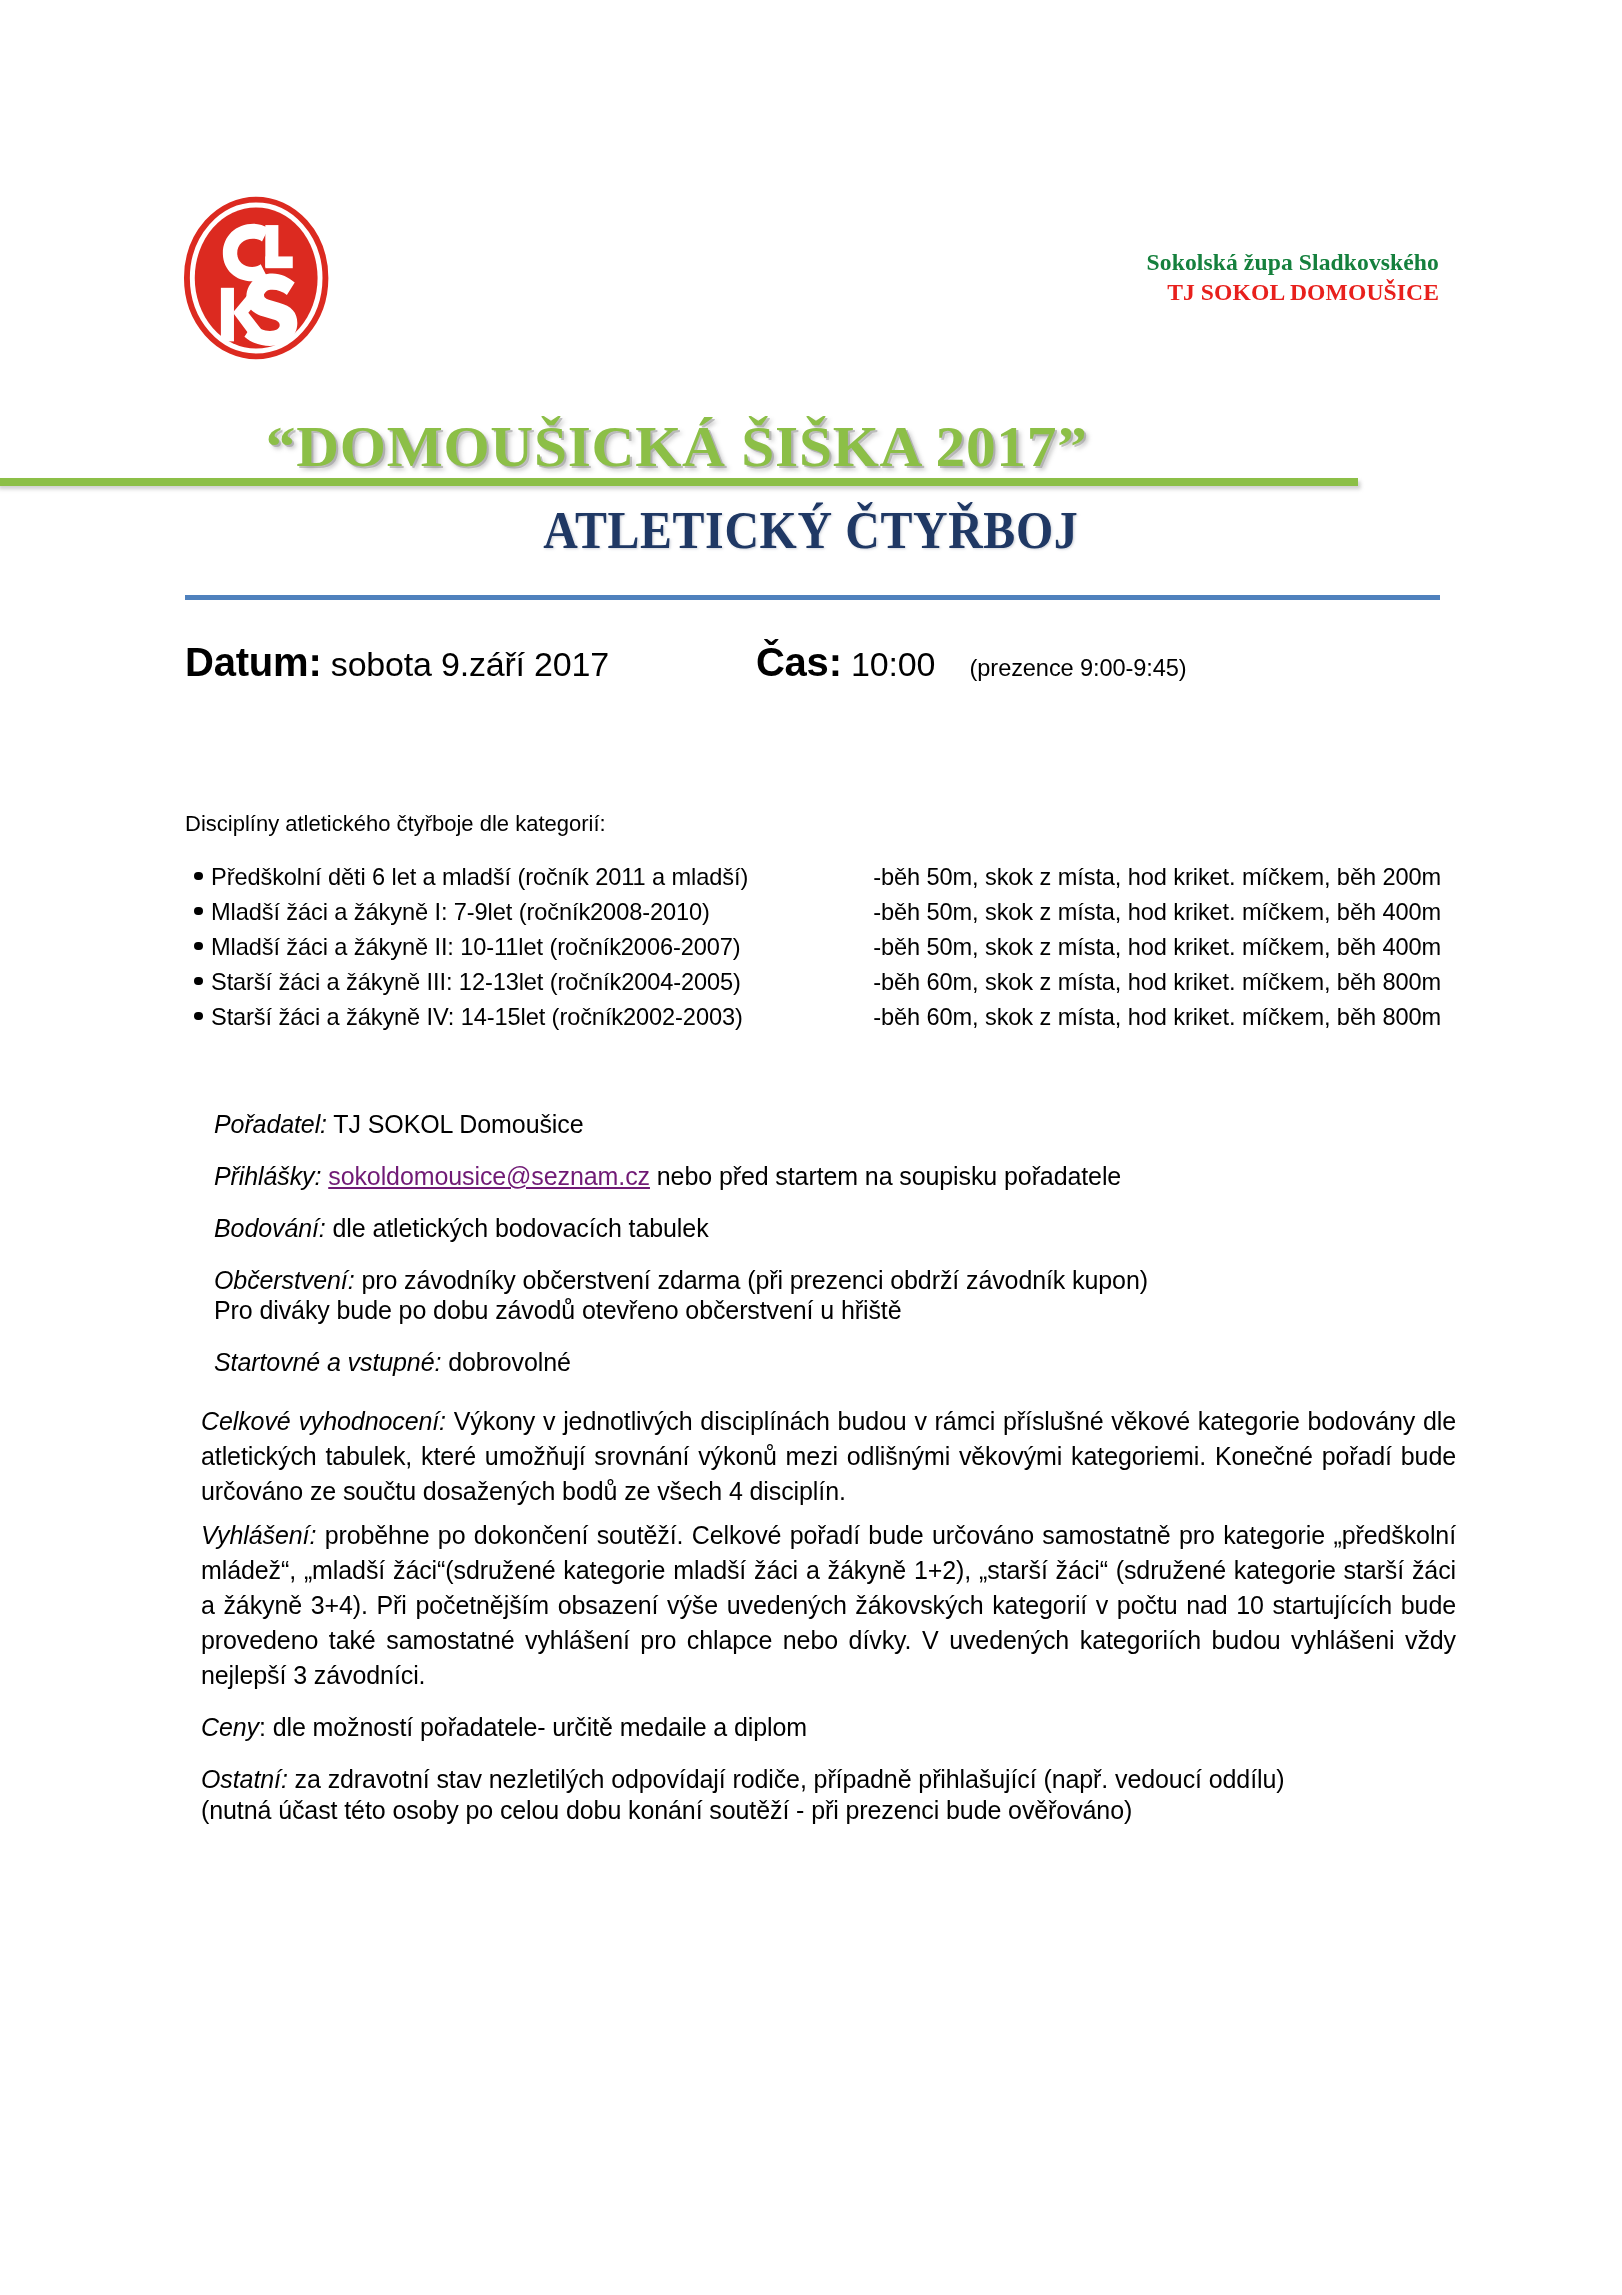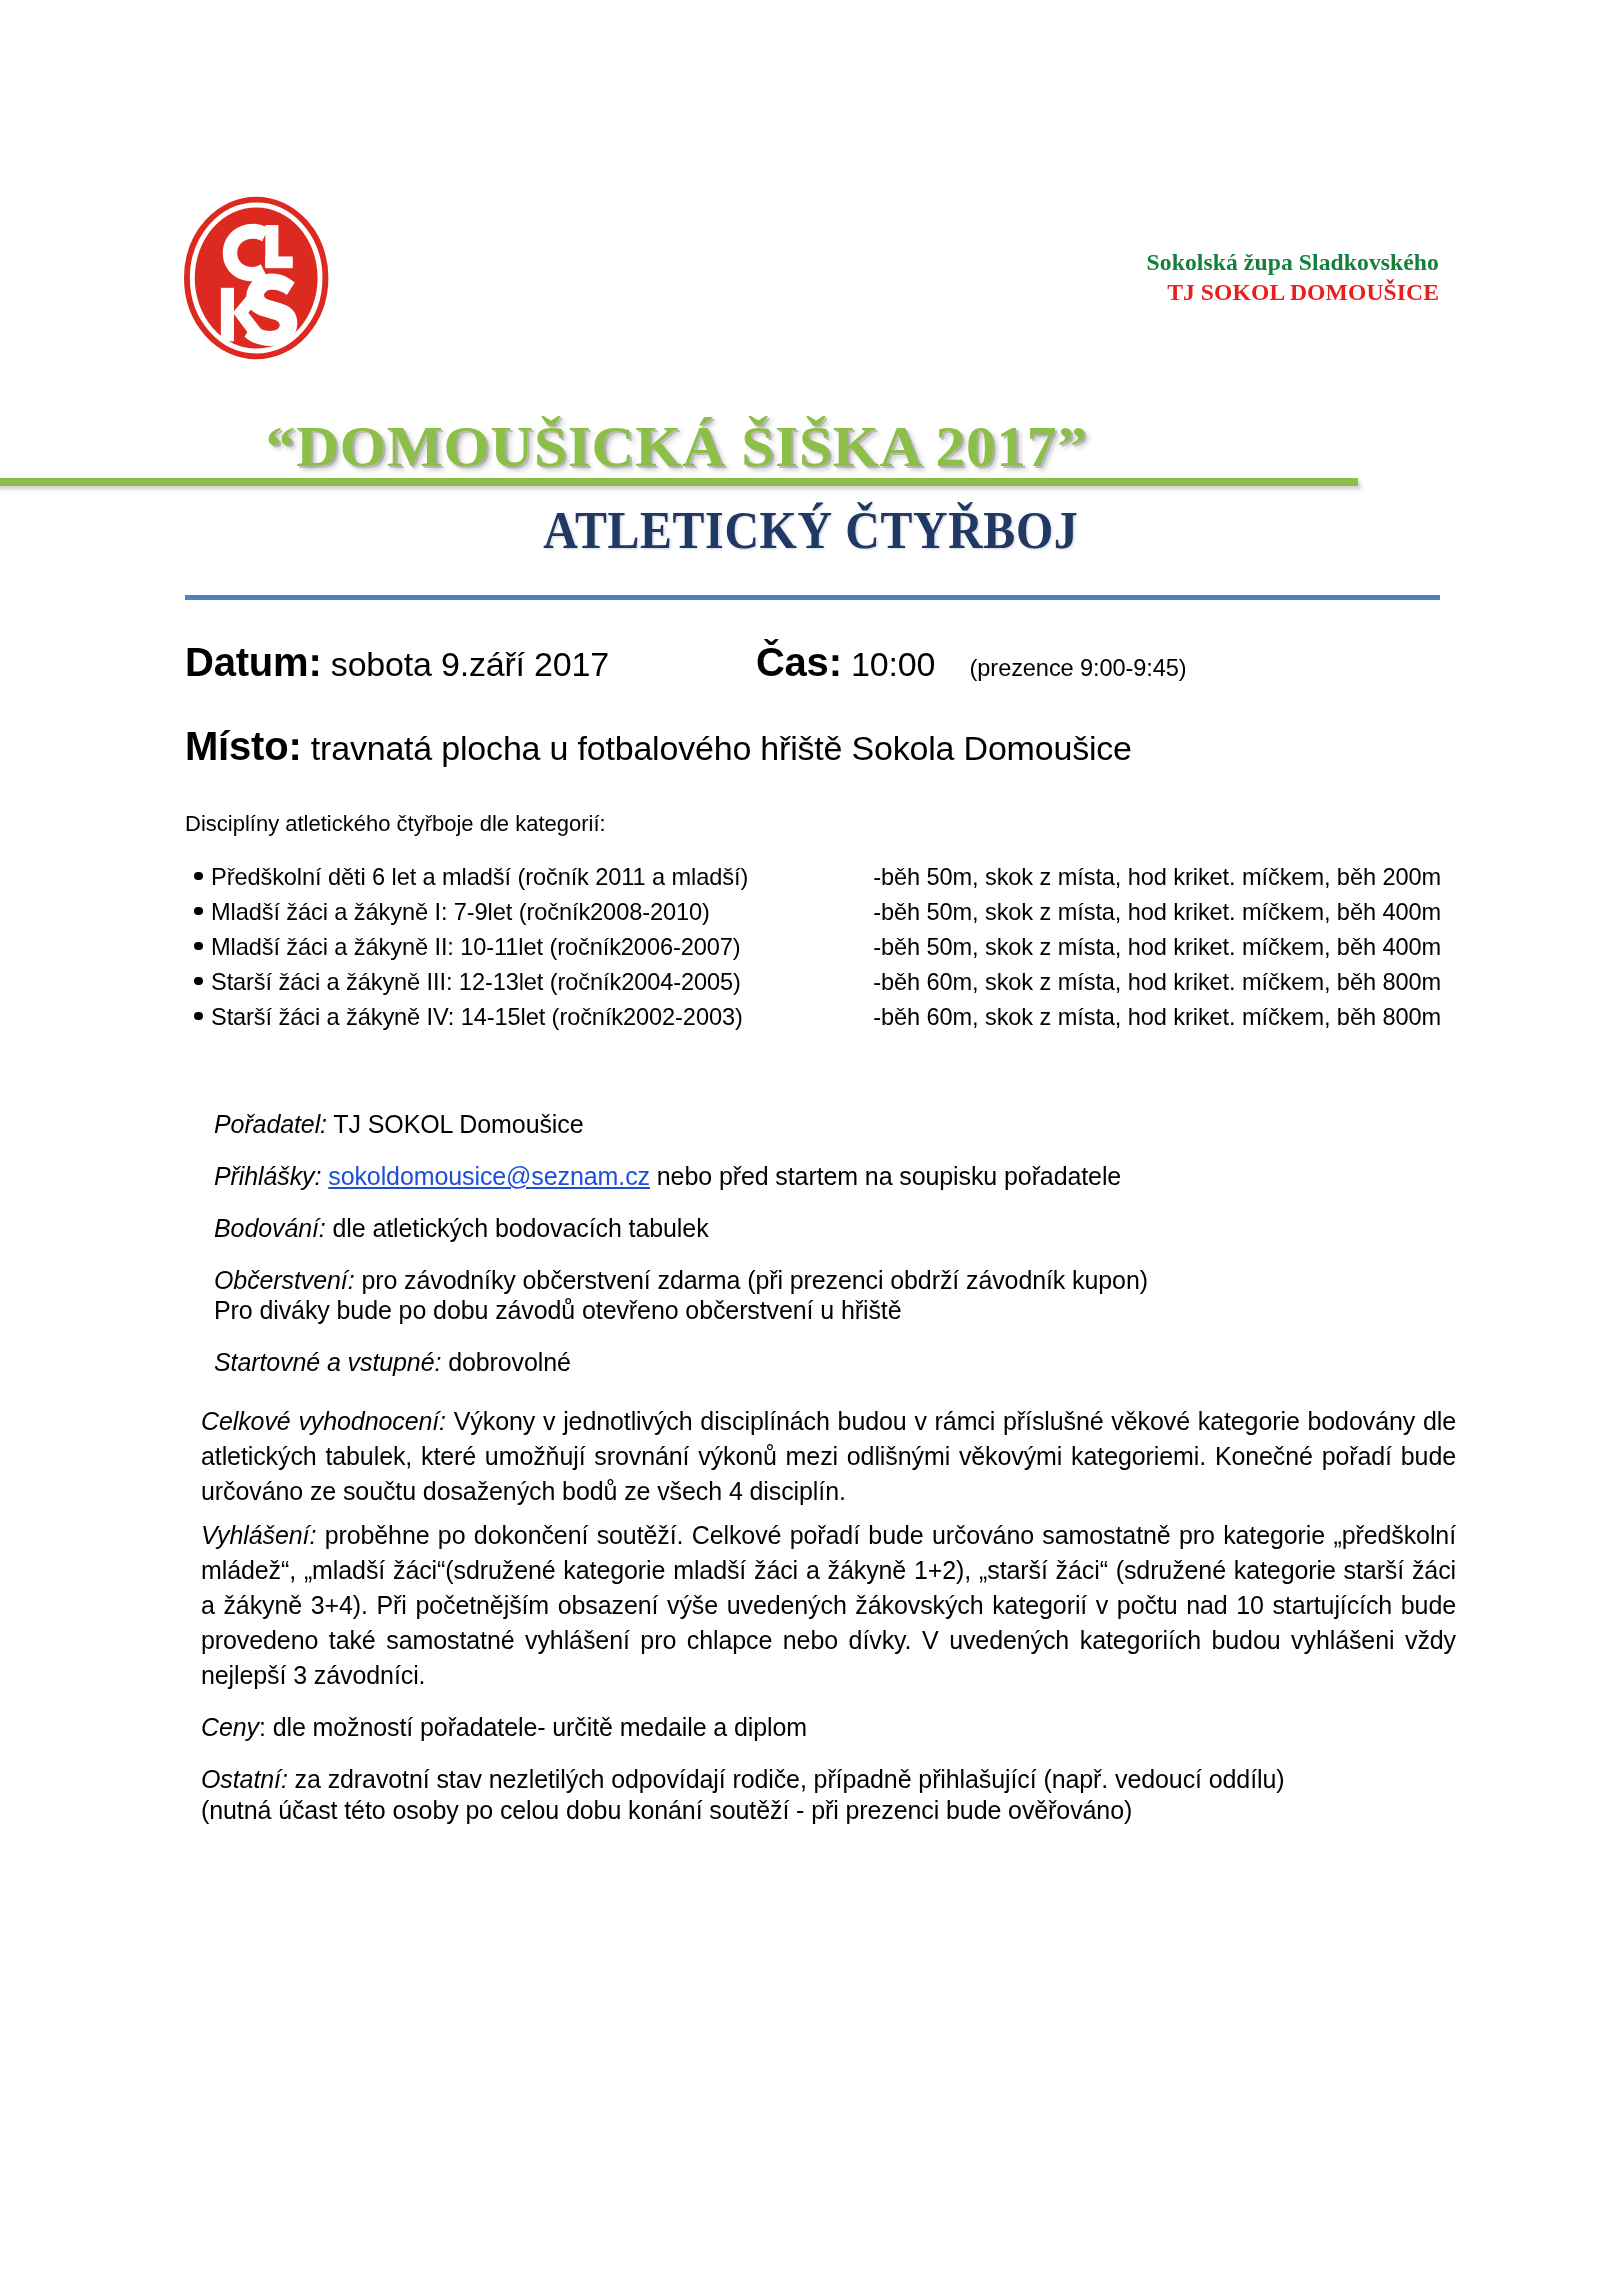--- a/index.html
+++ b/index.html
@@ -209,21 +209,21 @@
     line-height: 1.0;
     margin-bottom: 27px;
     letter-spacing: -0.1px;
   }
   .det-line.tight { margin-bottom: 5.2px; }
   .det-line.indent-left { margin-left: 13px; }
   .lbl-i {
     font-style: italic;
   }
   a.mail {
-    color: #1d4ed8;
+    color: #701a75;
     text-decoration: underline;
   }
   .para {
     font-size: 25px;
     line-height: 1.40;
     text-align: justify;
     margin-bottom: 9.2px;
     letter-spacing: -0.1px;
   }
   .para.last { margin-bottom: 22px; }
@@ -266,23 +266,20 @@
   <div class="subtitle-wrap">
     <span class="subtitle">ATLETICKÝ ČTYŘBOJ</span>
   </div>
 
   <div class="rule"></div>
 
   <div class="kv-row kv-datum">
     <span class="kv-label">Datum:</span><span class="kv-value">&nbsp;</span><span class="kv-value">sobota 9.září 2017</span><span class="kv-spacer-cas"></span><span class="kv-label">Čas:</span><span class="kv-value">&nbsp;</span><span class="kv-value">10:00</span><span class="kv-small">&nbsp;</span><span class="kv-small">(prezence 9:00-9:45)</span>
   </div>
 
-  <div class="kv-row kv-misto">
-    <span class="kv-label">Místo:</span><span class="kv-value">&nbsp;</span><span class="kv-value">travnatá plocha u fotbalového hřiště Sokola Domoušice</span>
-  </div>
 
   <div class="disc-heading">Disciplíny atletického čtyřboje dle kategorií:</div>
 
   <div class="bullets">
 
     <div class="bullet-row">
       <span class="bullet-dot"></span>
       <span class="bullet-cat">Předškolní děti  6 let a mladší (ročník 2011 a mladší)</span>
       <span class="bullet-disc">-běh 50m, skok z místa, hod kriket. míčkem, běh 200m</span>
     </div>

